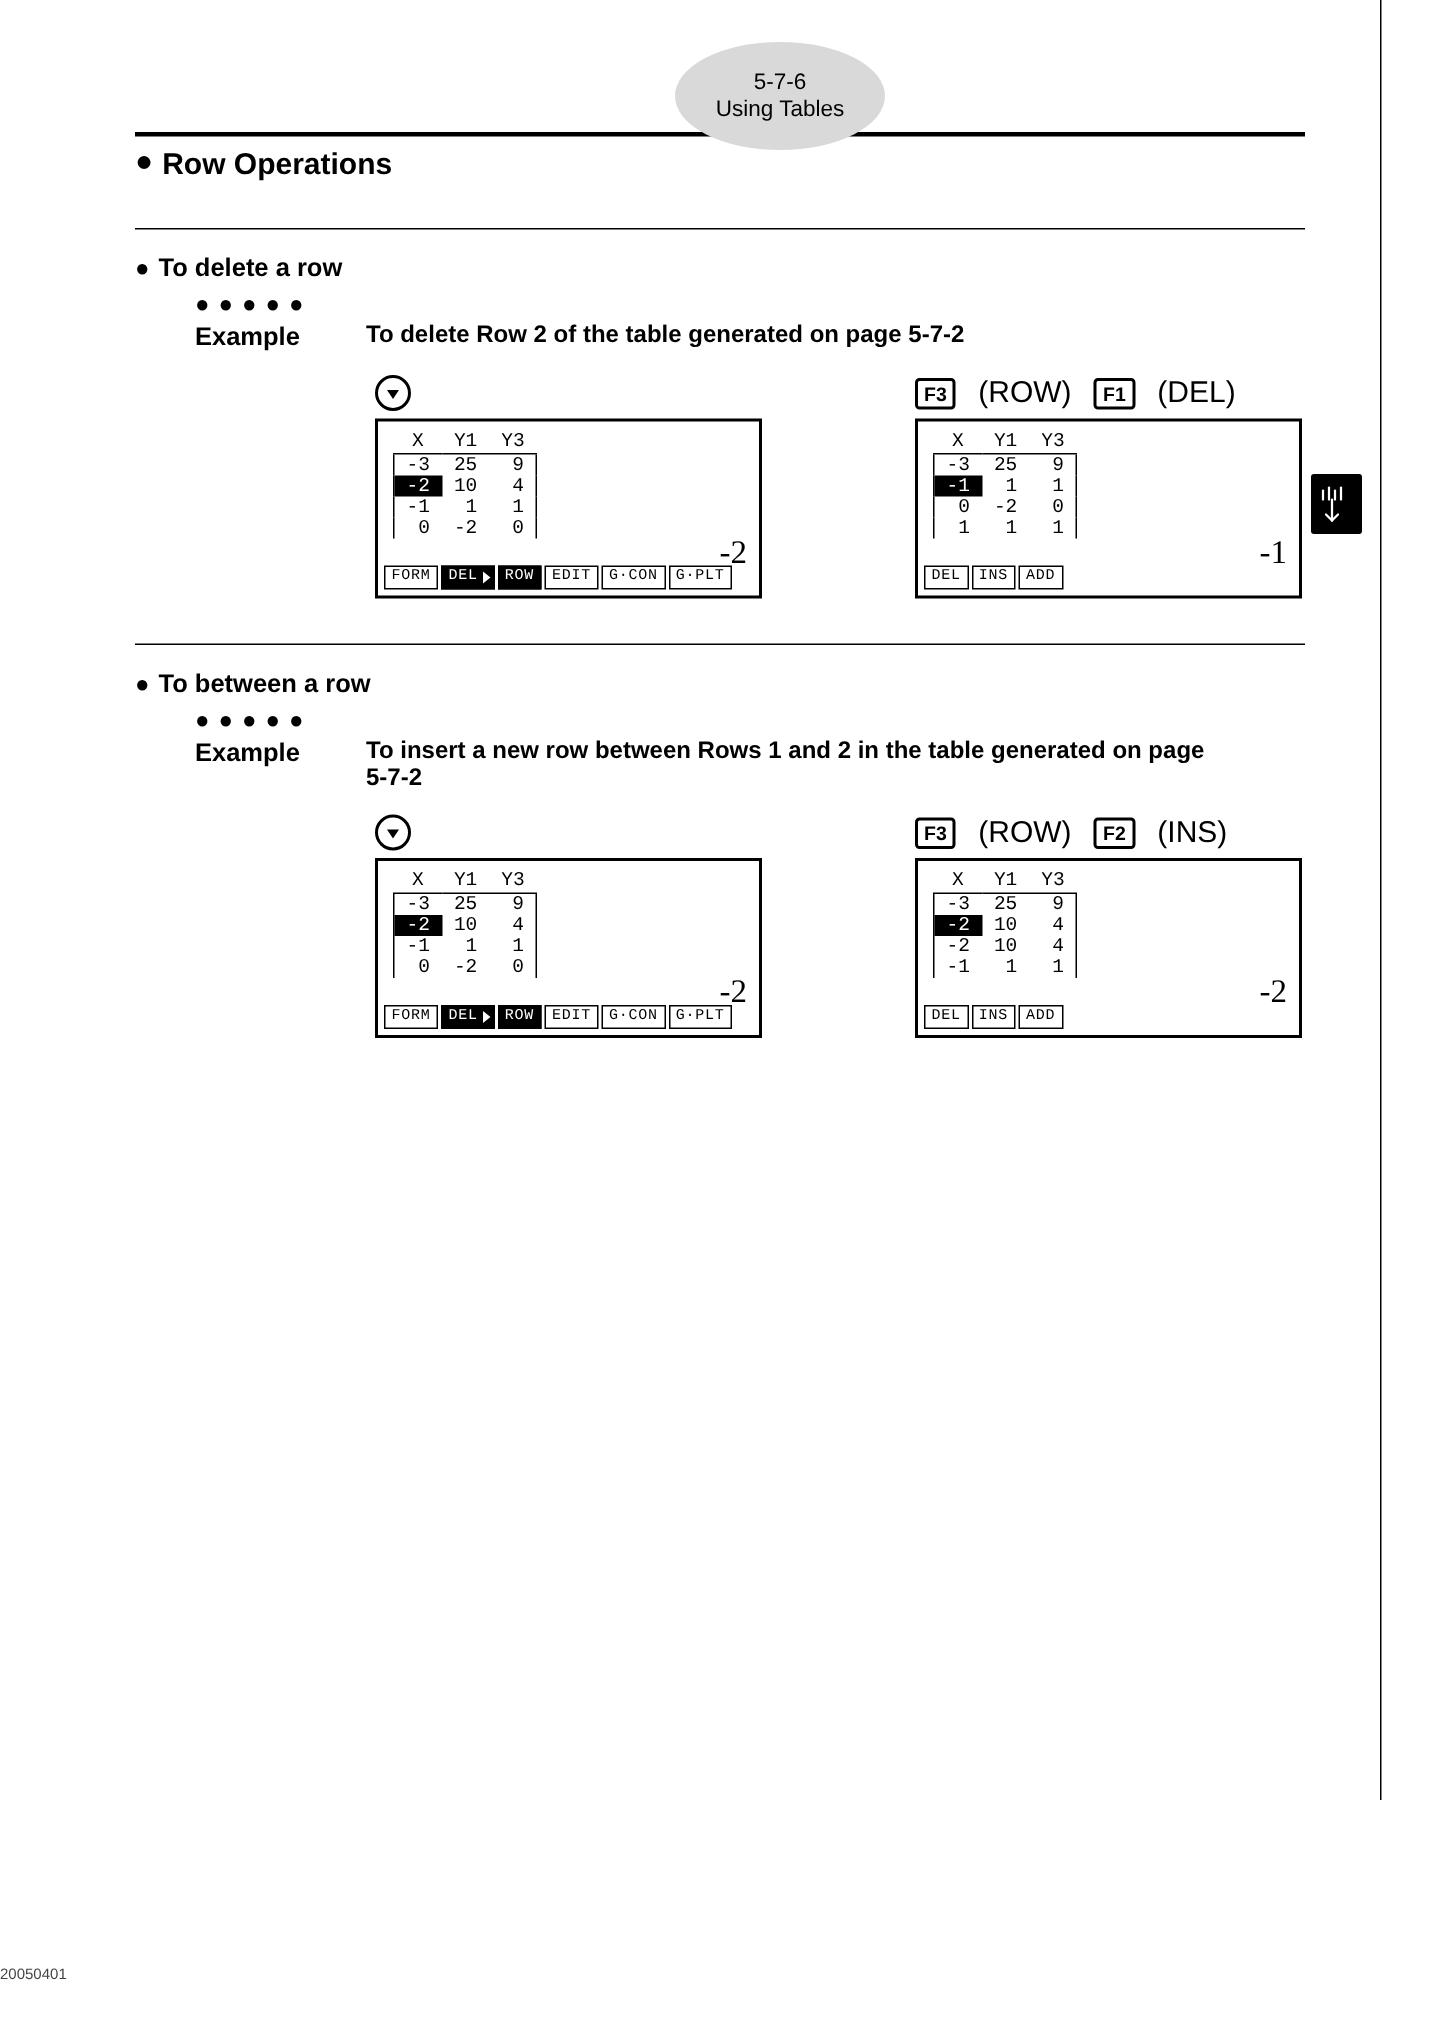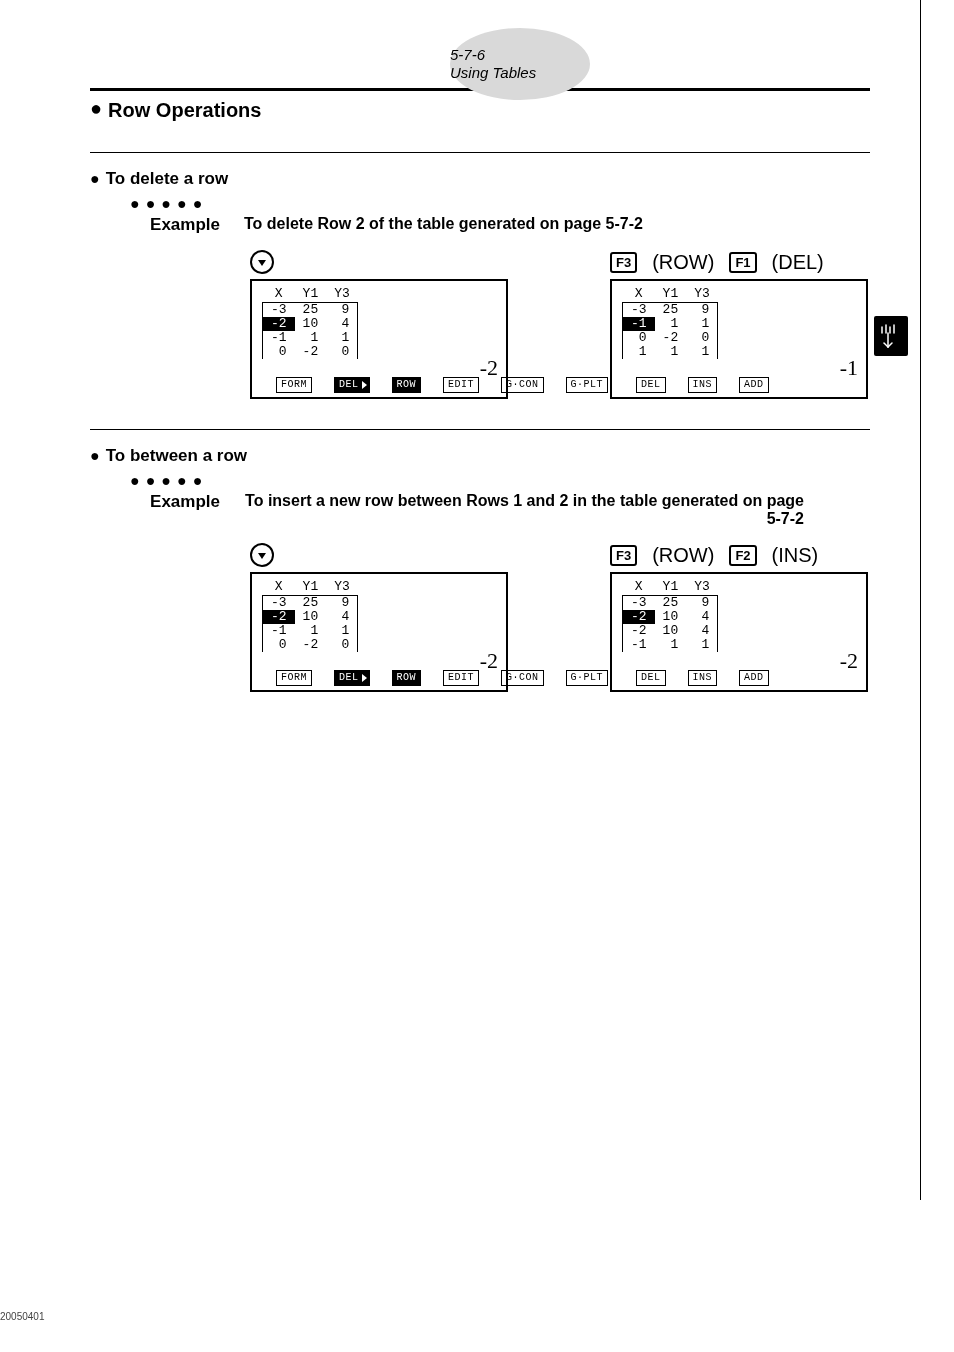--- a/index.html
+++ b/index.html
@@ -26,38 +26,37 @@
     background: #000;
   }
   .header-oval {
     position: absolute;
     top: 28px;
     left: 390px;
     width: 140px;
     height: 72px;
     background: #d9d9d9;
     border-radius: 50%;
-    text-align: left;
-    font-style: italic;
+    text-align: center;
     font-size: 15px;
     line-height: 18px;
     padding-top: 18px;
   }
   .content { padding-top: 84px; width: 780px; margin-left: 30px; }
   .hr-thick { border: 0; border-top: 3px solid #000; margin: 4px 0 8px; }
   .hr-thin  { border: 0; border-top: 1.5px solid #000; margin: 8px 0 10px; }
 
   .row-ops-title { font-weight: bold; font-size: 20px; }
   .lead-dot { font-size: 20px; position: relative; top: -2px; margin-right: 6px; }
 
   .subhead { font-weight: bold; font-size: 17px; margin-top: 16px; }
   .sub-dot { font-size: 16px; margin-right: 6px; }
 
   .dots5 { font-size: 16px; margin: 6px 0 2px 40px; letter-spacing: 6px; }
-  .example-row { display: flex; gap: 24px; margin-left: 40px; text-align: right; }
+  .example-row { display: flex; gap: 24px; margin-left: 40px; }
   .example-label { font-weight: bold; font-size: 17px; min-width: 90px; }
   .example-text  { font-weight: bold; font-size: 16px; max-width: 560px; }
 
   .shot-row { display: flex; gap: 100px; margin: 14px 0 30px 160px; }
   .shot-col { width: 260px; }
 
   .keyline { height: 26px; display: flex; align-items: center; gap: 15px; margin-bottom: 4px; }
   .keyline .paren { font-size: 20px; }
   .circkey {
     width: 24px; height: 24px; border: 2px solid #000; border-radius: 50%;
@@ -91,21 +90,20 @@
     font-family:"Times New Roman", serif; font-size:22px;
   }
   .footer-tabs {
     position:absolute; left:4px; bottom:4px; right:4px; height:16px;
     display:flex; gap:2px;
   }
   .ftab {
     border:1.5px solid #000; font-size:10px; padding:0 4px;
     height:16px; line-height:13px; font-family:"Courier New",monospace;
     letter-spacing:0.5px;
-    margin-left:20px;
   }
   .ftab.inv { background:#000; color:#fff; }
   .ftab.tri { position:relative; padding-right:10px; }
   .ftab.tri::after {
     content:""; position:absolute; right:2px; top:3px;
     border-left:5px solid #fff; border-top:4px solid transparent;
     border-bottom:4px solid transparent;
   }
 
   .side-icon {

